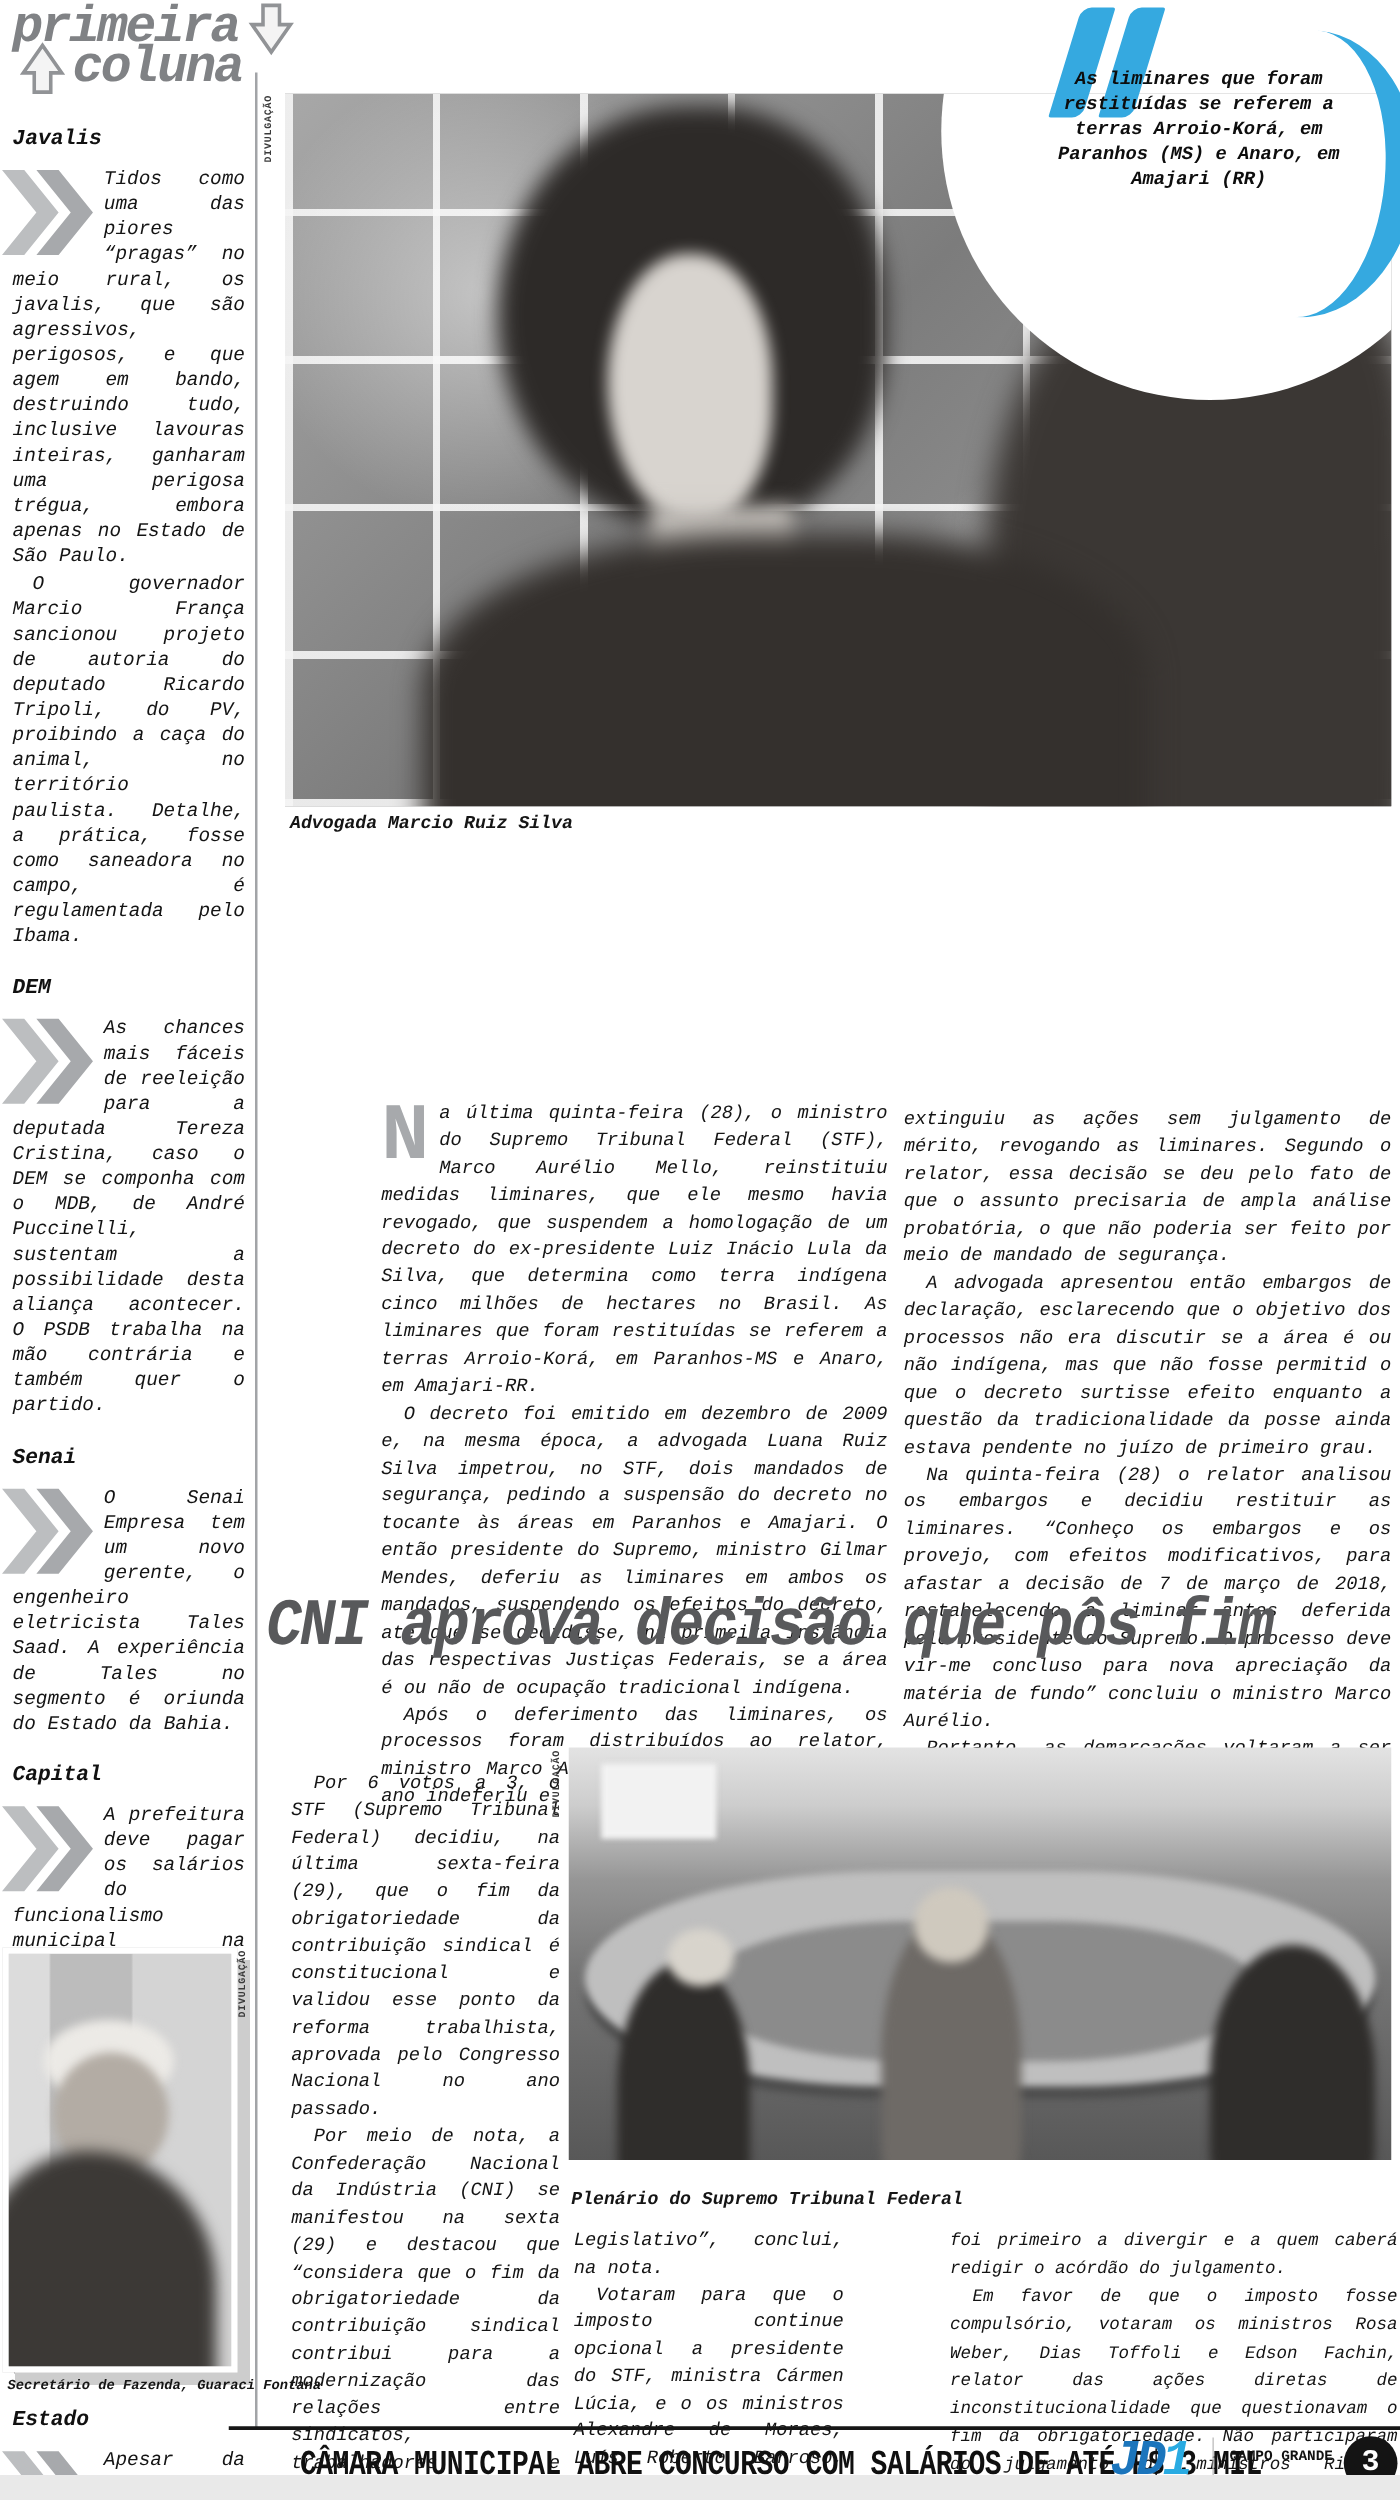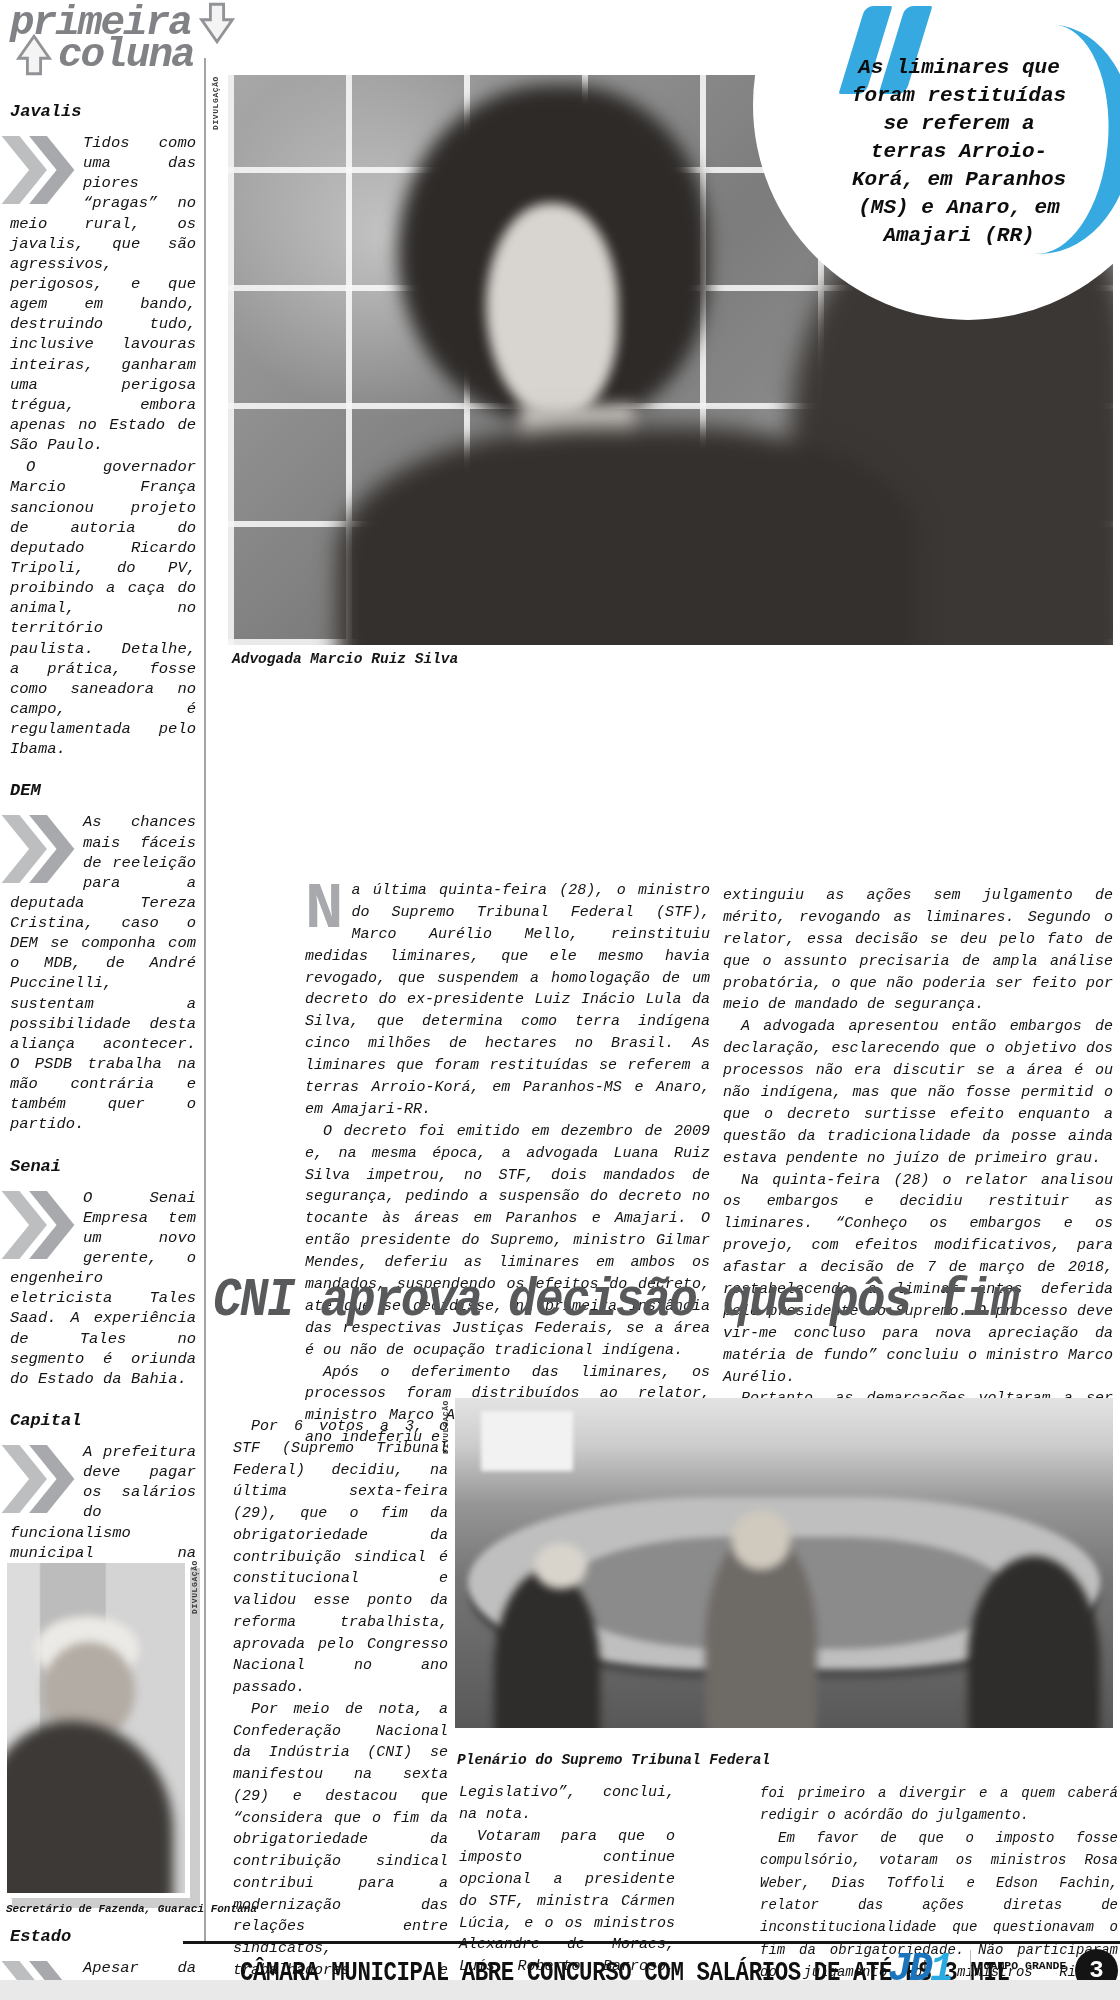--- a/index.html
+++ b/index.html
@@ -40,21 +40,21 @@
   .w-body{position:absolute;left:110px;top:352px;width:580px;height:280px;background:#34302d;
           border-radius:45% 40% 0 0;filter:blur(11px);}
   .w-shoulder{position:absolute;left:560px;top:120px;width:340px;height:520px;background:#3b3734;
           border-radius:50% 30% 0 0;filter:blur(12px);}
   .bubble{position:absolute;right:-70px;top:-185px;width:430px;height:430px;border-radius:50%;background:#fff;}
   
   .qmark{position:absolute;width:27px;height:88px;transform:skewX(-17deg);border-radius:8px 2px 8px 2px;}
   .qarc{position:absolute;left:956px;top:24px;width:152px;height:230px;border:0 solid transparent;
         border-right-width:25px;border-right-style:solid;border-radius:50%;transform:rotate(5deg);}
   .qtext{position:absolute;left:840px;top:54px;width:238px;text-align:center;font-weight:bold;
-         font-style:italic;font-size:21px;line-height:1.33;color:#0d0d0d;}
+         font-style:italic;font-size:15px;line-height:1.33;color:#0d0d0d;}
   
   .caption{position:absolute;font-weight:bold;font-style:italic;font-size:14.5px;color:#151515;}
   .headline{position:absolute;font-weight:bold;font-style:italic;letter-spacing:-2px;}
   .cond{display:inline-block;transform:scaleX(.9);transform-origin:0 50%;white-space:nowrap;}
   .h1l{font-size:57px;line-height:68px;color:#141414;}
   .h2l{font-size:53px;line-height:66px;margin-top:25px;}
   
   .art{position:absolute;}
   .art p{margin:0;font-style:italic;text-align:justify;color:#141414;}
   .a1 p{font-size:15px;line-height:1.46;}

